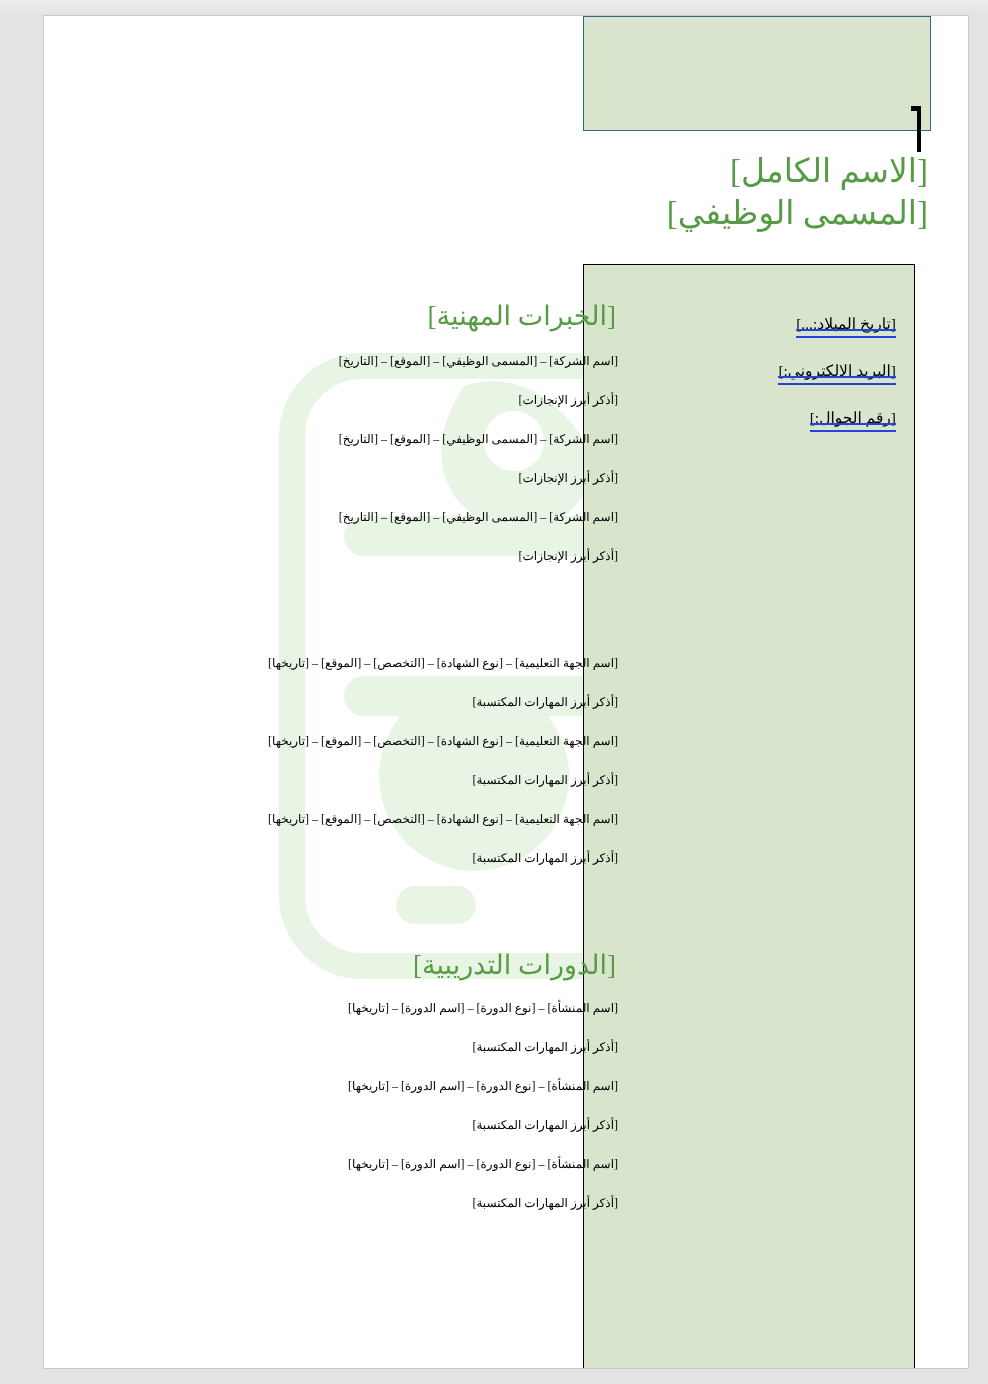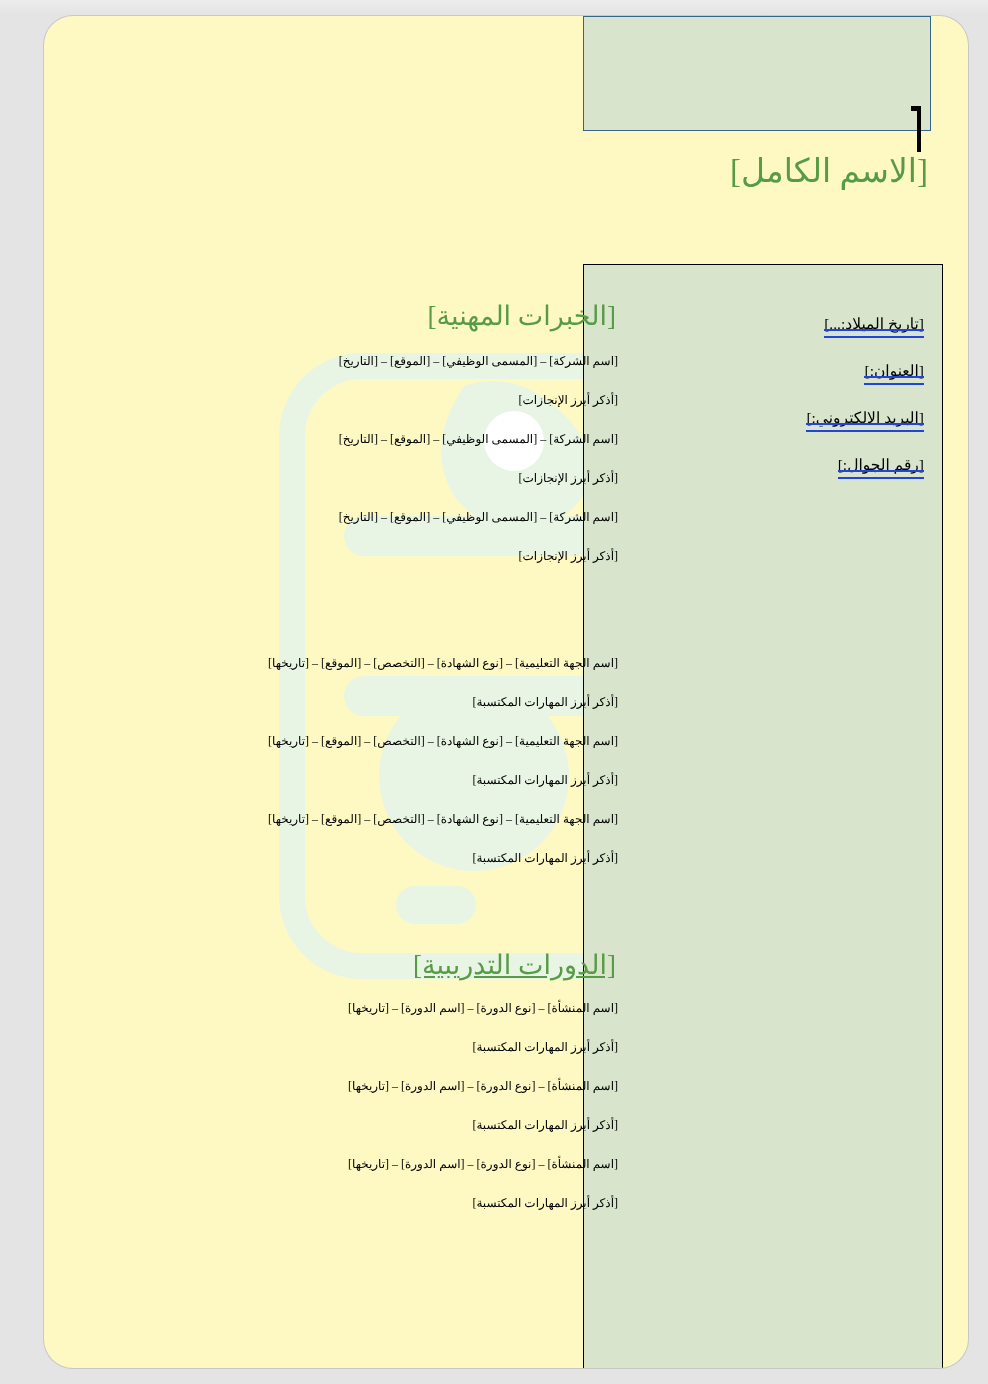--- a/index.html
+++ b/index.html
@@ -22,24 +22,23 @@
     background: linear-gradient(to bottom, #ededed 0px, #e4e4e4 14px, #e4e4e4 100%);
   }
 
   
   .page {
     position: absolute;
     left: 44px;
     top: 16px;
     width: 924px;
     height: 1352px;
-    background: #fef9c3;
+    background: #ffffff;
     box-shadow: 0 0 0 1px #c8c8c8;
     overflow: hidden;
-    border-radius: 29px;
   }
 
   
   .watermark {
     position: absolute;
     left: 0;
     top: 330px;
     width: 924px;
     height: 700px;
     pointer-events: none;
@@ -96,21 +95,21 @@
     line-height: 42px;
     font-weight: normal;
     white-space: nowrap;
   }
 
   
   .sidebar {
     position: absolute;
     left: 539px;
     top: 248px;
-    width: 360px;
+    width: 332px;
     height: 1104px;
     background: #d8e5cc;
     border-left: 1.5px solid #000000;
     border-right: 1.5px solid #000000;
     border-top: 1.5px solid #000000;
     box-sizing: border-box;
     z-index: 2;
   }
   .contact-list {
     padding: 50px 18px 0 18px;
@@ -163,21 +162,21 @@
   .section.education  { margin-bottom: 24px; }
   .entry-head,
   .entry-sub {
     font-size: 12px;
     line-height: 34px;
     color: #000000;
     white-space: nowrap;
     margin: 5px;
   }
   .section.education .section-title { margin-bottom: 6px; }
-  .section.courses   .section-title { margin-bottom: 6px; text-decoration: underline; }
+  .section.courses   .section-title { margin-bottom: 6px; }
   .spacer-exp  { height: 42px; }
   .spacer-edu  { height: 46px; }
 </style>
 </head>
 <body>
 
 <div class="app-backdrop"></div>
 
 <div class="page">
 
@@ -194,29 +193,27 @@
         <rect x="352" y="540" width="80" height="38" rx="19" ry="19"></rect>
       </g>
     </svg>
   </div>
 
   <div class="header-box"></div>
   <div class="caret"></div>
 
   <div class="identity">
     <div class="name">[الاسم الكامل]</div>
+    <div class="job">[المسمى الوظيفي]</div>
   </div>
 
   <aside class="sidebar">
     <div class="contact-list">
       <div class="contact-item">
         <span class="spell">[تاريخ الميلاد:...]</span>
-      </div>
-      <div class="contact-item">
-        <span class="spell">[العنوان:]</span>
       </div>
       <div class="contact-item">
         <span class="spell">[البريد الالكتروني:]</span>
       </div>
       <div class="contact-item">
         <span class="spell">[رقم الجوال:]</span>
       </div>
     </div>
   </aside>
 

